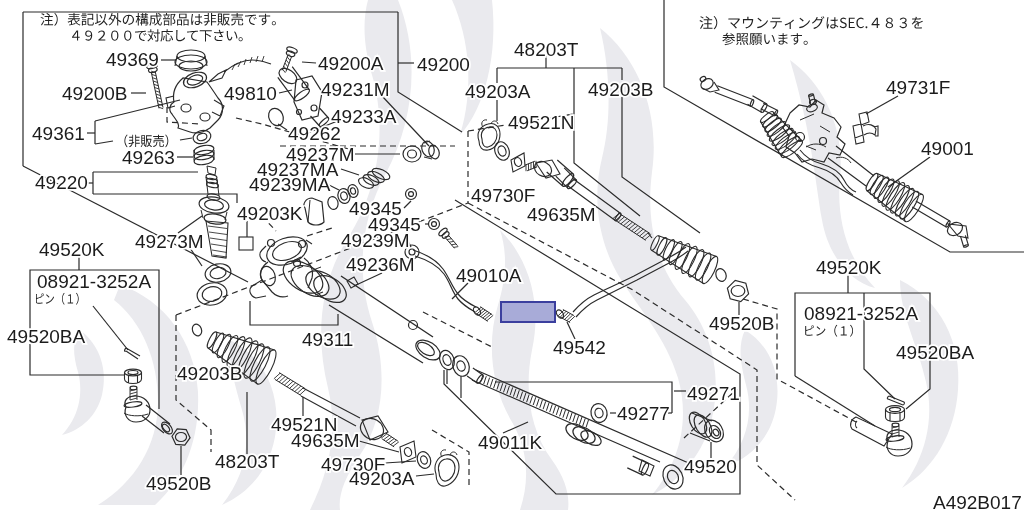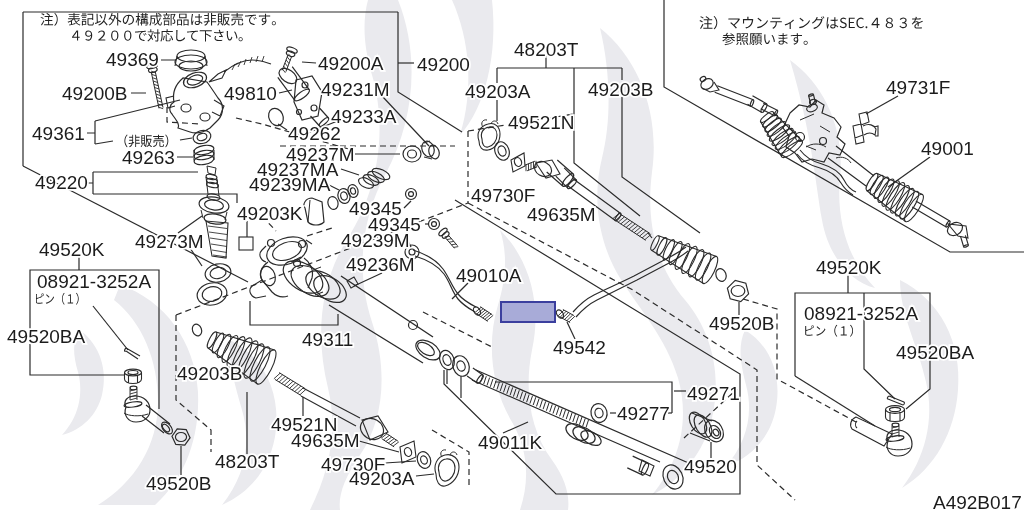--- a/index.html
+++ b/index.html
@@ -1,15 +1,15 @@
 <!DOCTYPE html>
 <html><head><meta charset="utf-8"><title>A492B017</title>
 <style>
 html,body{margin:0;padding:0;background:#ffffff;}
-#page{position:relative;width:1024px;height:510px;background:#ffffff;overflow:hidden;border-radius:15px;}
+#page{position:relative;width:1024px;height:510px;background:#ffffff;overflow:hidden;}
 svg{display:block;}
 text{font-family:"Liberation Sans",sans-serif;}
 </style></head><body>
 <div id="page">
 <svg width="1024" height="510" viewBox="0 0 1024 510">
 <rect x="0" y="0" width="1024" height="510" fill="#ffffff"></rect>
 
 <g fill="#eaeaee" stroke="none">
 <path d="M398 0 C420 55 415 120 385 175 C362 218 355 270 372 322 C388 370 384 420 360 455 C345 477 338 495 340 510 L310 510 C330 470 338 430 328 388 C315 335 320 282 348 238 C378 190 388 130 372 75 C364 48 362 22 368 0 Z"></path>
 <path d="M452 0 C470 40 474 90 460 135 C485 108 498 55 492 0 Z"></path>

